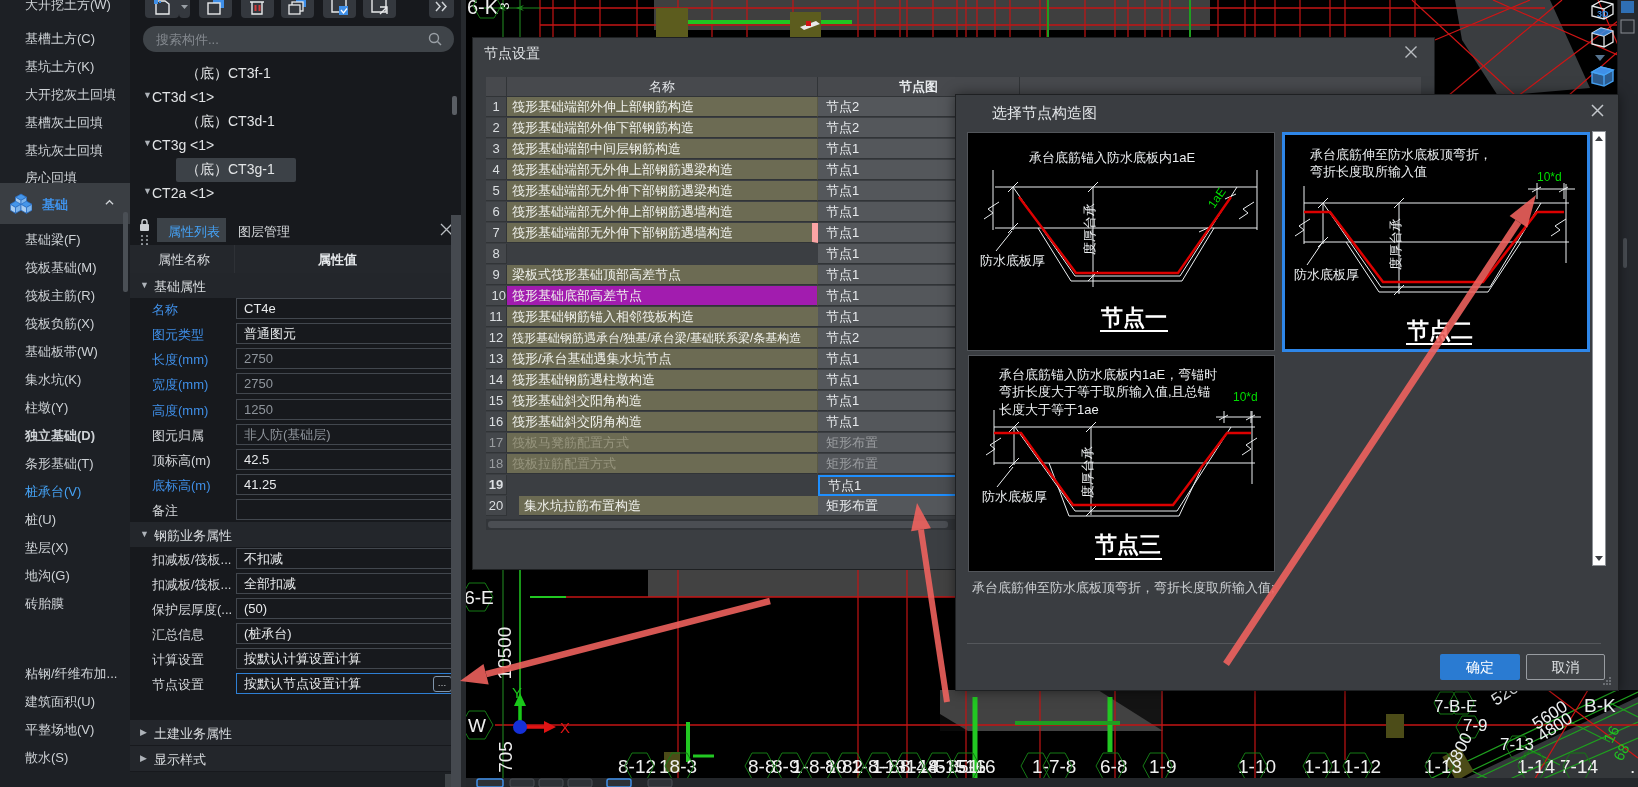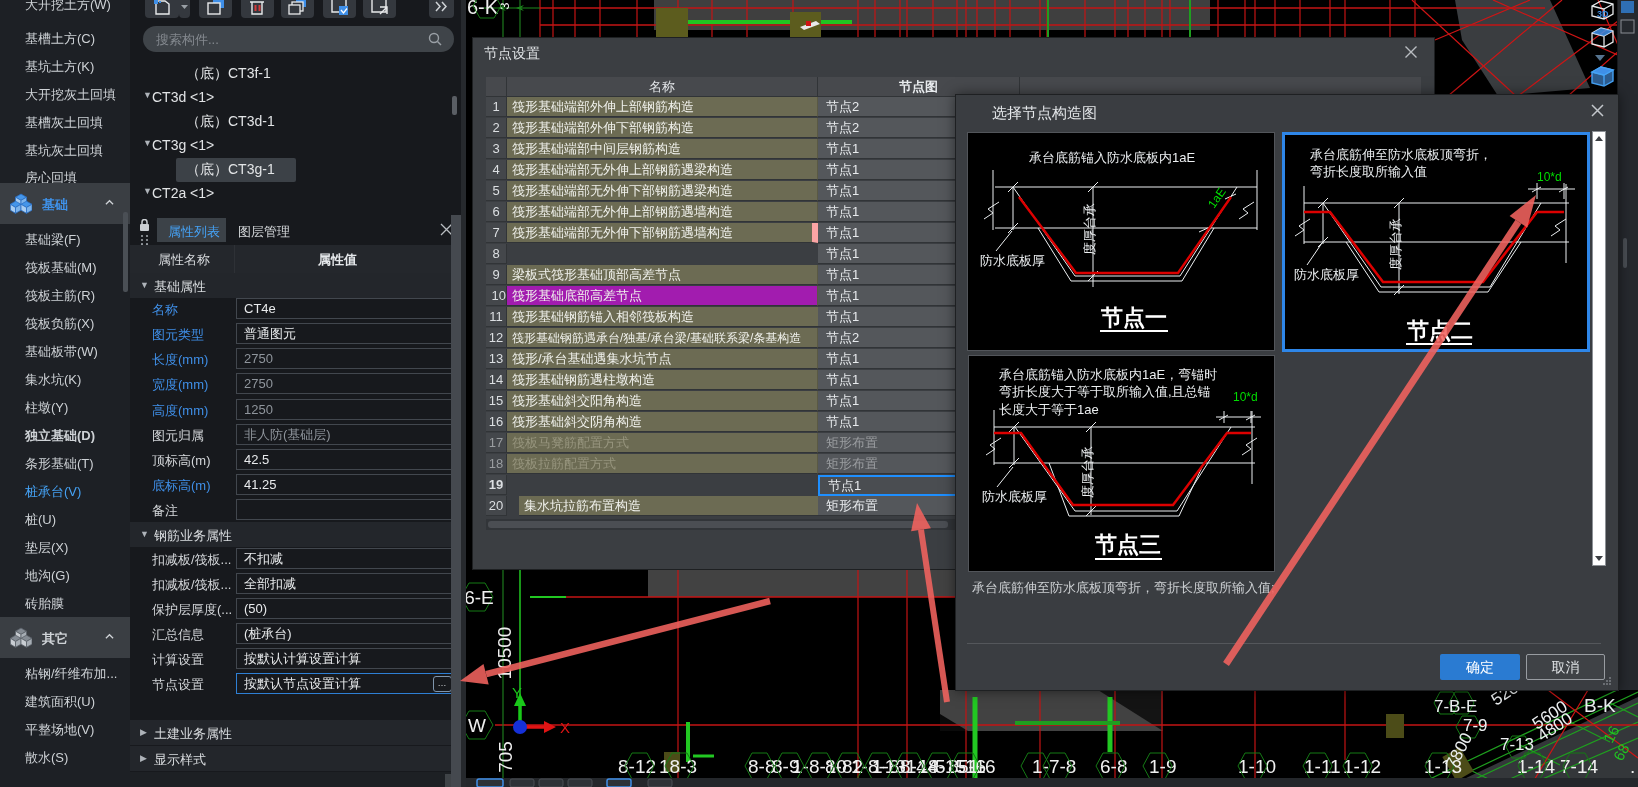--- a/index.html
+++ b/index.html
@@ -288,39 +288,20 @@
     <div class="sitem" style="top:343px;">基础板带(W)</div>
     <div class="sitem" style="top:371px;">集水坑(K)</div>
     <div class="sitem" style="top:399px;">柱墩(Y)</div>
     <div class="sitem" style="top:427px;font-weight:bold;">独立基础(D)</div>
     <div class="sitem" style="top:455px;">条形基础(T)</div>
     <div class="sitem" style="top:483px;color:#45a2f5;">桩承台(V)</div>
     <div class="sitem" style="top:511px;">桩(U)</div>
     <div class="sitem" style="top:539px;">垫层(X)</div>
     <div class="sitem" style="top:567px;">地沟(G)</div>
     <div class="sitem" style="top:595px;">砖胎膜</div>
-    <div class="shead" style="top:617px;">
-      <svg style="position:absolute;left:10px;top:10px" width="22" height="21" viewBox="0 0 28 26">
-        <g stroke="#5a6168" stroke-width="1" stroke-linejoin="round">
-          <polygon points="14,1 21,5 14,9 7,5" fill="#848b93"></polygon>
-          <polygon points="7,5 14,9 14,17 7,13" fill="#c8cdd2"></polygon>
-          <polygon points="21,5 14,9 14,17 21,13" fill="#a6adb4"></polygon>
-          <polygon points="7,10 14,14 7,18 0.5,14" fill="#848b93"></polygon>
-          <polygon points="0.5,14 7,18 7,25.5 0.5,21.5" fill="#c8cdd2"></polygon>
-          <polygon points="14,14 7,18 7,25.5 14,21.5" fill="#a6adb4"></polygon>
-          <polygon points="21,10 28,14 21,18 14,14" fill="#848b93"></polygon>
-          <polygon points="14,14 21,18 21,25.5 14,21.5" fill="#c8cdd2"></polygon>
-          <polygon points="28,14 21,18 21,25.5 28,21.5" fill="#a6adb4"></polygon>
-        </g>
-      </svg>
-      <div class="t">其它</div>
-      <svg class="ch" viewBox="0 0 10 10">
-          <path d="M1 7 L5 3 L9 7" stroke="#cfd3d7" stroke-width="1.4" fill="none"></path>
-        </svg>
-    </div>
     <div class="sitem" style="top:665px;">粘钢/纤维布加...</div>
     <div class="sitem" style="top:693px;">建筑面积(U)</div>
     <div class="sitem" style="top:721px;">平整场地(V)</div>
     <div class="sitem" style="top:749px;">散水(S)</div>
     <div style="position:absolute;right:2px;top:212px;width:5px;height:80px;background:#4a4f55;border-radius:2px;"></div>
   </div>
 
   <div id="tree" class="abs">
 
     <div class="tbtn" style="left:15px;width:34px;"></div>

